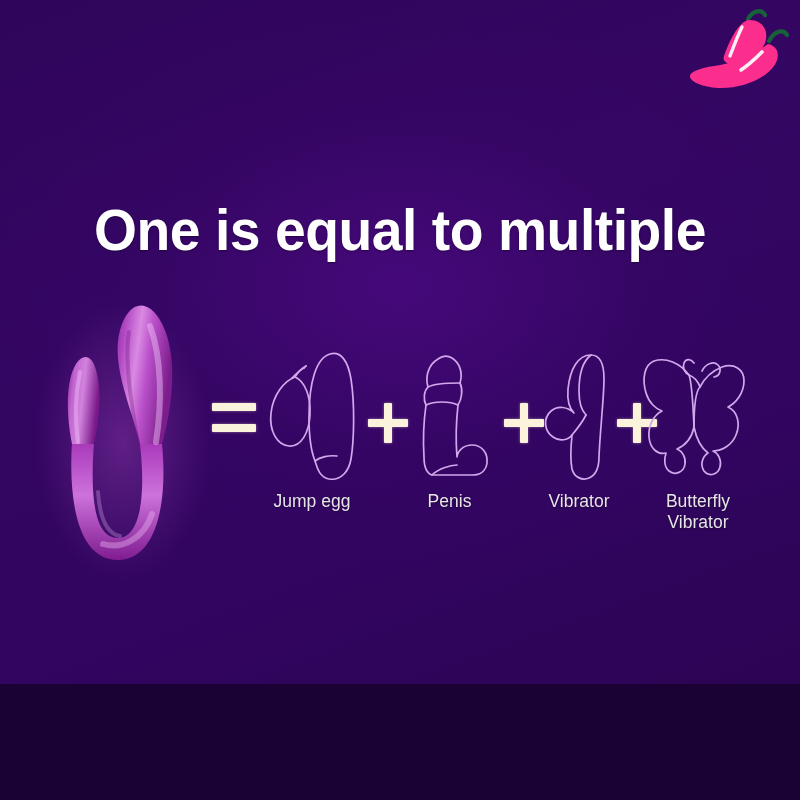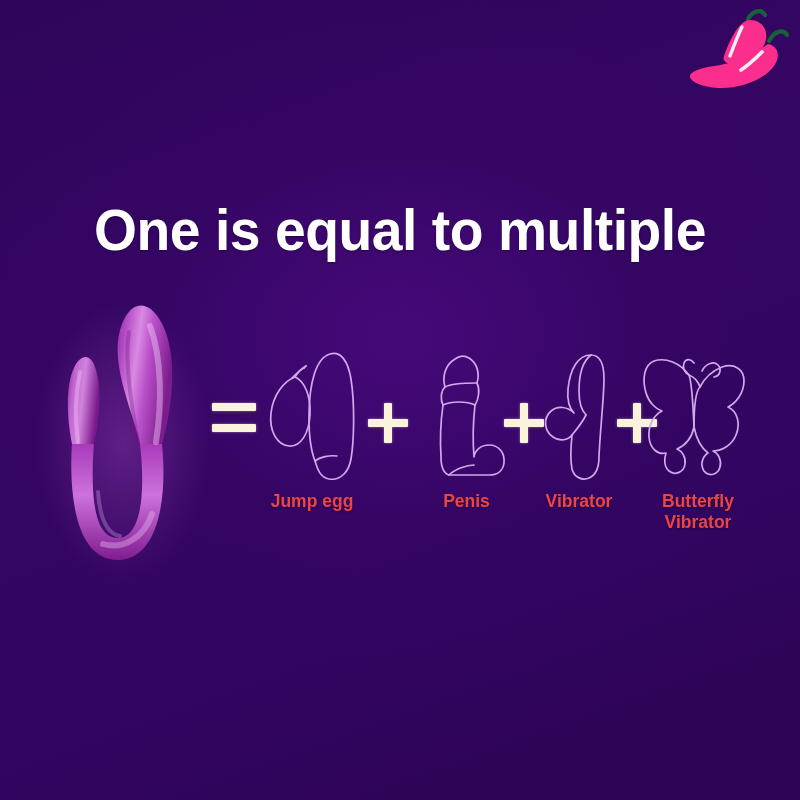--- a/index.html
+++ b/index.html
@@ -3,21 +3,21 @@
 <meta charset="utf-8">
 <style>
   html, body {
     margin: 0;
     padding: 0;
     background: #1b0235;
   }
   #poster {
     position: relative;
     width: 800px;
-    height: 800px;
+    height: 684px;
     overflow: hidden;
     background: #32055f;
     font-family: "Liberation Sans", sans-serif;
     -webkit-font-smoothing: antialiased;
   }
   #poster .bg-wash {
     position: absolute;
     inset: 0;
     background:
       radial-gradient(ellipse 70% 55% at 50% 42%, rgba(73,9,126,0.85) 0%, rgba(56,6,104,0.35) 45%, rgba(44,4,86,0) 78%),
@@ -111,30 +111,30 @@
     text-align: center;
   }
   .item .art {
     height: 140px;
     display: flex;
     align-items: flex-end;
     justify-content: center;
   }
   .item .art svg { display: block; }
   .item .caption {
-    color: #ef4444;
+    color: #e5e5e5;
     font-size: 17.5px;
     line-height: 21px;
-    font-weight: bold;
+    font-weight: normal;
     margin-top: 6px;
     text-shadow: 0 1px 2px rgba(20,0,40,0.6);
     white-space: pre-line;
   }
   .item.jump-egg   { left: 40px;  width: 120px; }
-  .item.penis      { left: 202px; width: 105px; text-align: center; }
+  .item.penis      { left: 185px; width: 105px; text-align: center; }
   .item.vibrator   { left: 317px; width: 100px; }
   .item.butterfly  { left: 416px; width: 140px; }
 </style>
 </head>
 <body>
 
 <div id="poster">
   <div class="bg-wash"></div>
 
   <div class="logo">

